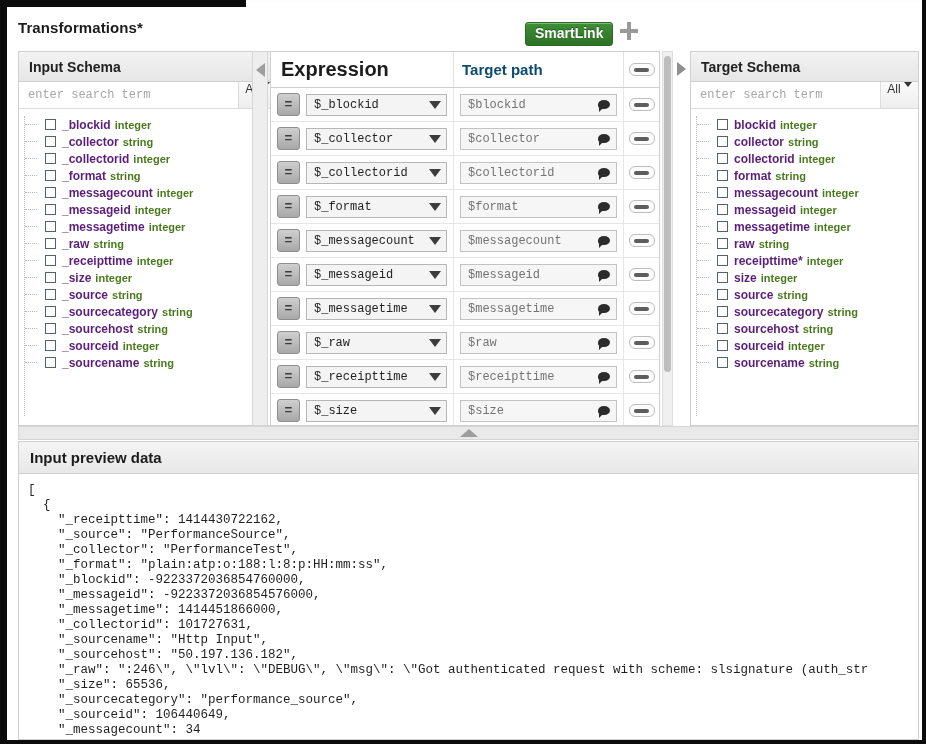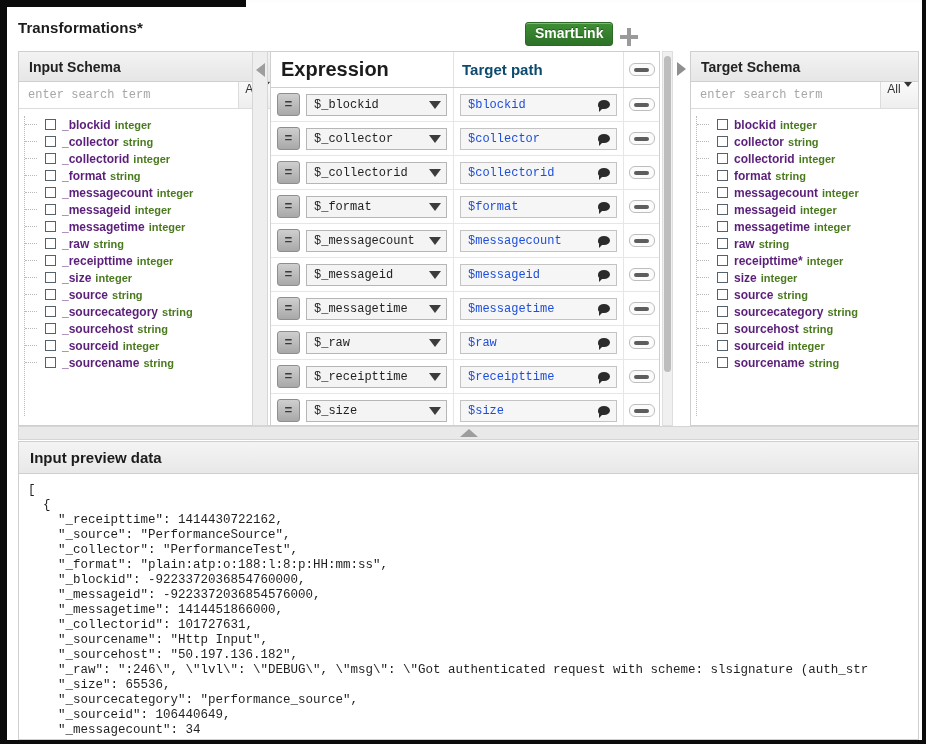--- a/index.html
+++ b/index.html
@@ -19,21 +19,21 @@
 
   #page{position:absolute;left:7px;top:7px;width:915px;height:733px;background:#fff;}
 
   
   .page-title{
     position:absolute;left:11px;top:12px;
     font-size:15px;font-weight:bold;color:#1c1c1c;letter-spacing:.1px;
   }
 
   
-  .smartlink-wrap{position:absolute;left:518px;top:15px;display:flex;align-items:flex-end;gap:7px;}
+  .smartlink-wrap{position:absolute;left:518px;top:15px;display:flex;align-items:flex-start;gap:7px;}
   .smartlink-btn{
     background:linear-gradient(#3f8f35,#2d7127);
     border:1px solid #2a6a24;border-radius:3px;
     color:#fff;font-size:14px;font-weight:bold;
     padding:3px 9px 4px;line-height:15px;
     box-shadow:inset 0 1px 0 rgba(255,255,255,.35);
     text-shadow:0 -1px 0 rgba(0,0,0,.35);
     white-space:nowrap;cursor:pointer;
   }
   .plus-icon{width:18px;height:18px;position:relative;cursor:pointer;}
@@ -141,21 +141,21 @@
     padding:0 5px 0 7px;box-sizing:border-box;cursor:pointer;
     font-family:"Liberation Mono",monospace;font-size:12px;color:#222;
     margin-right:6px;
   }
   .sel-arrow{width:0;height:0;border-left:6px solid transparent;border-right:6px solid transparent;border-top:8px solid #3c3c3c;}
   .cell-tgt{width:170px;border-left:1px solid #e6e6e6;height:33px;display:flex;align-items:center;box-sizing:border-box;padding:0 6px;}
   .tgt-input{
     flex:1;height:22px;border:1px solid #c3c3c3;background:#f6f6f6;
     display:flex;align-items:center;justify-content:space-between;
     padding:0 6px 0 7px;box-sizing:border-box;
-    font-family:"Liberation Mono",monospace;font-size:12px;color:#1d4ed8;
+    font-family:"Liberation Mono",monospace;font-size:12px;color:#737373;
   }
   .bubble-icon{
     width:12px;height:9px;background:#2b2b2b;border-radius:50% 50% 50% 40%;position:relative;flex:none;
   }
   .bubble-icon:after{content:"";position:absolute;left:1px;bottom:-3px;border-left:4px solid #2b2b2b;border-bottom:4px solid transparent;}
   .cell-del{flex:1;border-left:1px solid #e6e6e6;height:33px;display:flex;align-items:center;justify-content:center;box-sizing:border-box;}
   .del-btn{
     width:26px;height:13px;border:1px solid #bdbdbd;border-radius:6px;background:#fbfbfb;
     display:flex;align-items:center;justify-content:center;cursor:pointer;box-sizing:border-box;
   }

